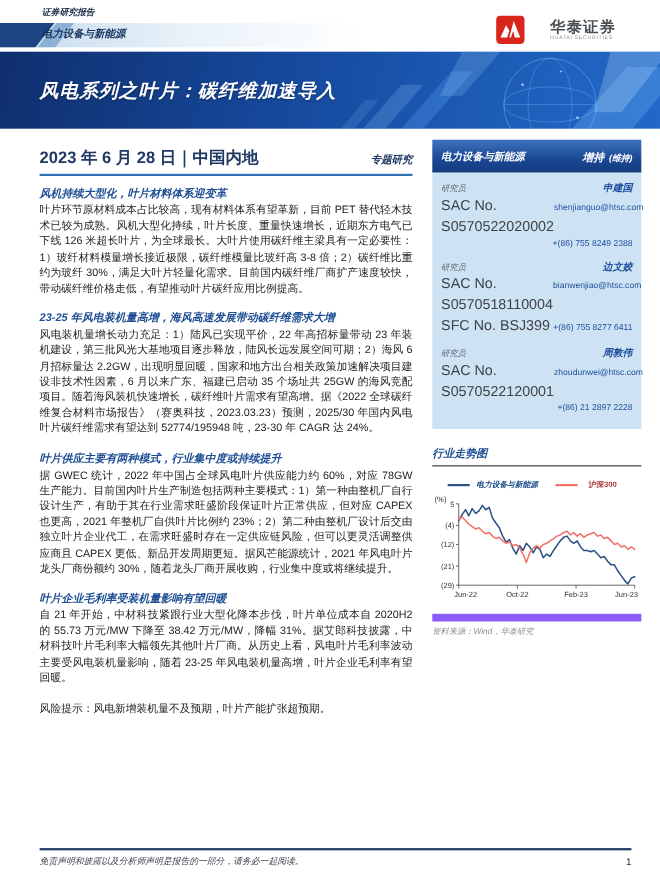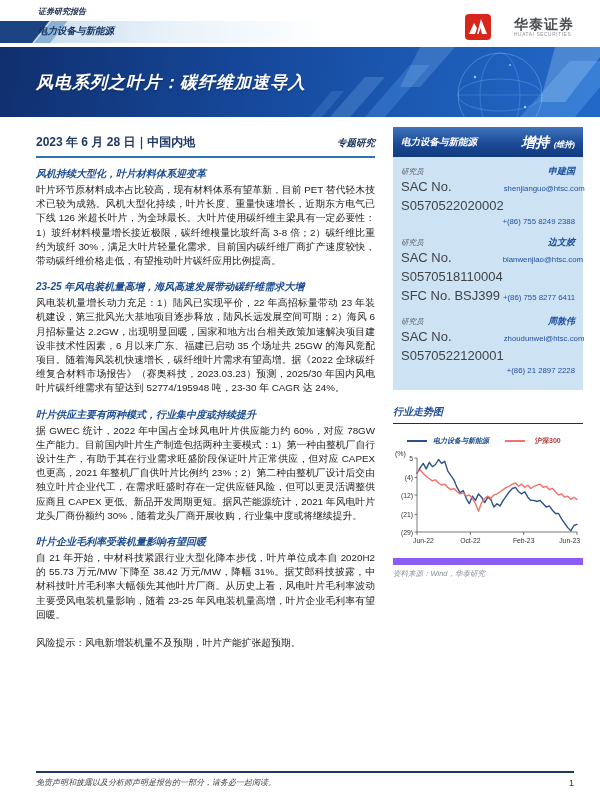--- a/index.html
+++ b/index.html
@@ -12,55 +12,55 @@
   .tag-band { position:relative; margin-top:4px; height:22px; overflow:hidden;
     background:linear-gradient(to right,#c3d9ec 0%,#eaf3fa 30%,#ffffff 55%,#ffffff 100%); }
   .tag-band .shape1 { position:absolute; left:-18px; top:-4px; width:58px; height:32px;
     background:#1c4382; transform:skewX(-38deg); }
   .tag-band .shape2 { position:absolute; left:42px; top:-4px; width:16px; height:32px;
     background:#7fa8d0; transform:skewX(-38deg); opacity:.85; }
   .tag-band .tag-text { position:absolute; left:38px; top:4px; font-size:9.5px; font-weight:bold;
     font-style:italic; color:#14315e; }
 
   
-  .logo { position:absolute; top:14px; right:26px; display:flex; align-items:center; gap:23px; }
+  .logo { position:absolute; top:14px; right:40px; display:flex; align-items:center; gap:23px; }
   .logo .mark { width:26px; height:26px; }
   .logo .names { display:flex; flex-direction:column; line-height:1; }
   .logo .cn { font-size:14px; font-weight:bold; color:#4a4f54; letter-spacing:1px; }
   .logo .en { font-size:4.8px; color:#8a9097; letter-spacing:.6px; margin-top:2px; }
 
   
   .banner { position:relative; margin-top:4px; height:70px; overflow:hidden;
     background:linear-gradient(100deg,#102f6e 0%,#164a9e 45%,#1c5ab4 70%,#2268c8 100%); }
   .banner svg.art { position:absolute; right:0; top:0; height:70px; }
   .banner .title { position:absolute; left:36px; top:24px; color:#ffffff; font-size:17px;
     font-weight:bold; font-style:italic; letter-spacing:1px; text-shadow:0 1px 2px rgba(0,0,0,.35);text-align:right; }
 
   
   .content { display:flex; padding:10px 17px 0 36px; gap:18px; }
   .leftcol { width:339px; }
   .huatai-research { font-size:10.5px; font-weight:bold; font-style:italic; color:#1f3864; }
   .dateline { display:flex; justify-content:space-between; align-items:baseline; margin-top:7px;
     padding-bottom:5px; border-bottom:2px solid #2e74b5; }
-  .dateline .date { font-size:12px; color:#1f3864; font-weight:bold; }
+  .dateline .date { font-size:15px; color:#1f3864; font-weight:bold; }
   .dateline .cat { font-size:9.5px; color:#1f3864; font-weight:bold; font-style:italic;text-align:center; }
 
   .sections { margin-top:9px; }
   .section { margin-bottom:12px; }
   .section h3 { font-size:10px; color:#1f4e94; font-weight:bold; font-style:italic; margin-bottom:2px; }
   .section p { font-size:9.8px; color:#1c1c1c; line-height:1.45; text-align:justify; }
   .risk { margin-top:14px; font-size:9.8px; color:#1c1c1c; line-height:1.45; }
 
   
   .sidebar { width:190px; }
   .sb-header { height:30px; display:flex; justify-content:space-between; align-items:center;
     padding:0 8px; background:linear-gradient(to bottom,#3f74bd 0%,#1c4a96 55%,#123a7e 100%); }
   .sb-header .ind { color:#fff; font-size:9.5px; font-weight:bold; font-style:italic; }
   .sb-header .rating { color:#fff; font-style:italic; white-space:nowrap; }
-  .sb-header .rating .r1 { font-size:14px; font-weight:bold; }
+  .sb-header .rating .r1 { font-size:10px; font-weight:bold; }
   .sb-header .rating .r2 { font-size:8px; font-weight:bold; }
 
   .analyst-box { background:#cde3f3; padding:8px 8px 4px 8px; }
   .analyst { margin-bottom:9px; }
   .analyst .row { display:flex; justify-content:space-between; align-items:baseline; line-height:1.45; }
   .analyst .lbl { font-size:7.5px; color:#5a5f6b; font-style:italic; }
   .analyst .name { font-size:9px; color:#1f4e9e; font-weight:bold; font-style:italic; }
   .analyst .sac { font-size:13px; color:#3f4348; }
   .analyst .mail, .analyst .tel { font-size:7.8px; color:#1f4e9e; }
 

